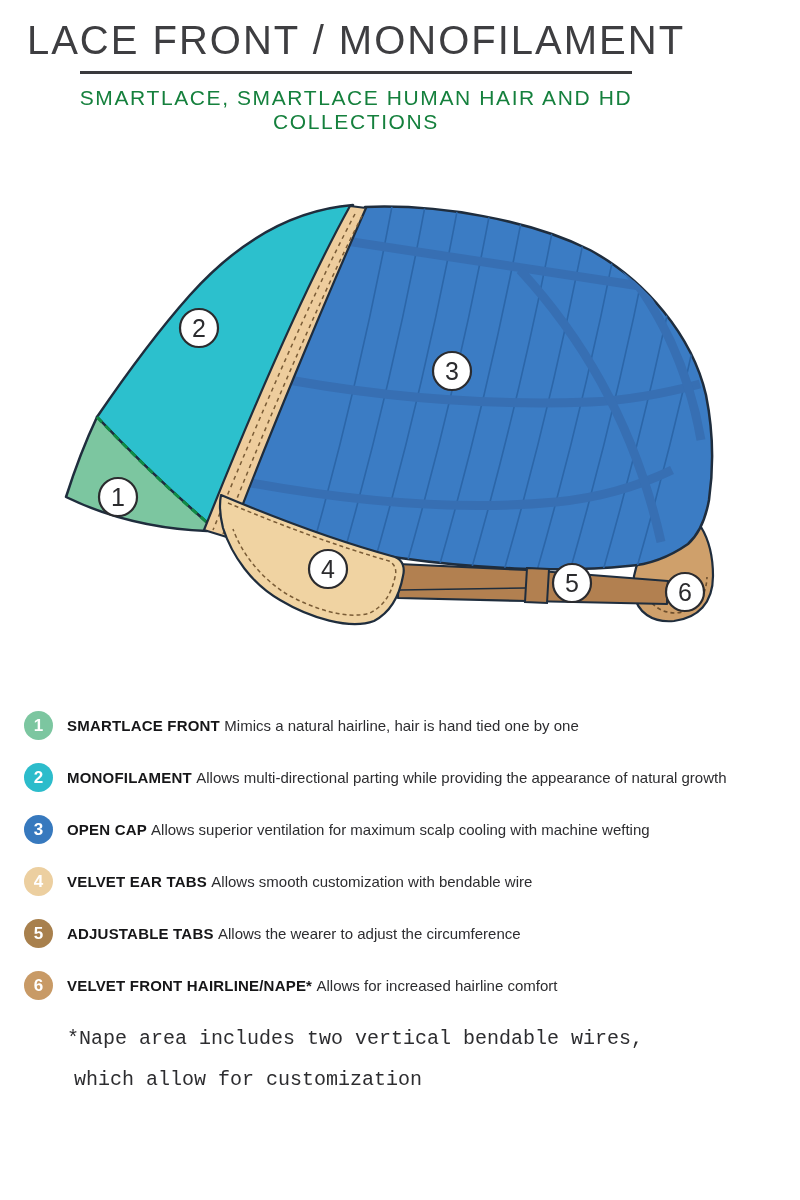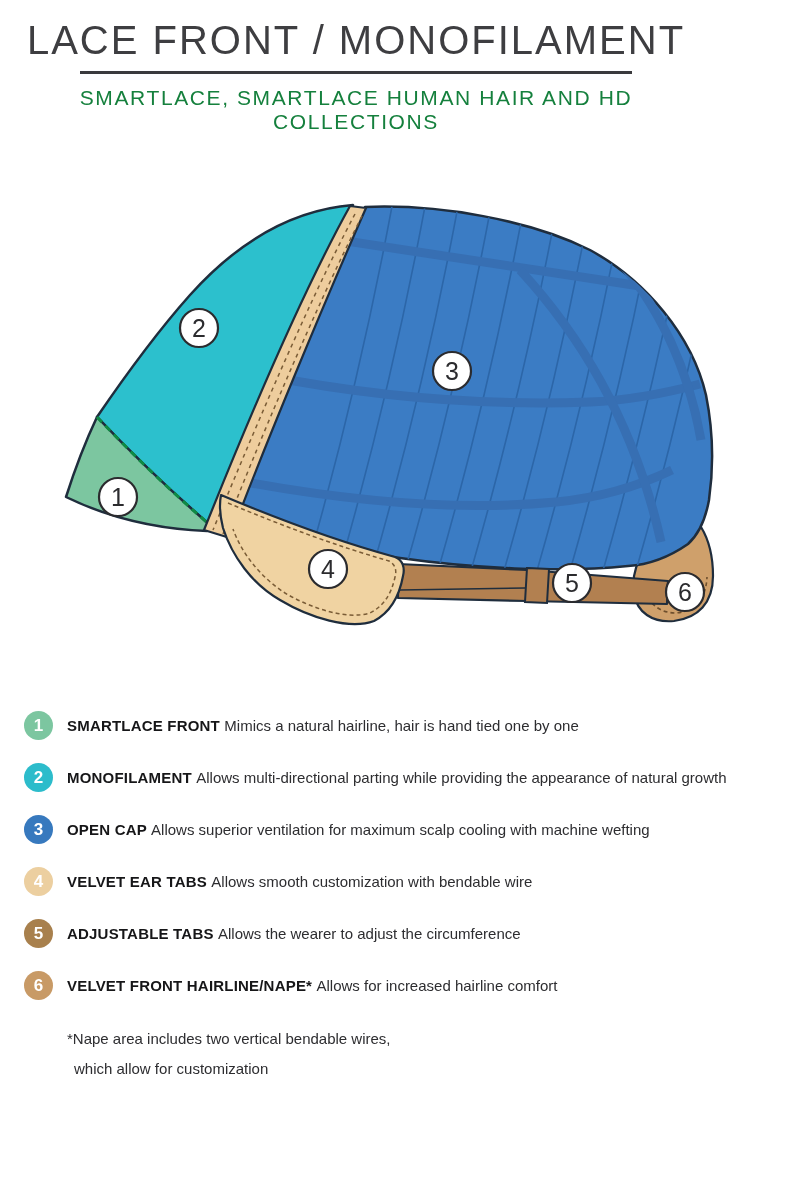--- a/index.html
+++ b/index.html
@@ -20,23 +20,23 @@
   .legend{position:absolute;top:712px;left:24px;width:752px;}
   .legend-item{display:flex;align-items:flex-start;margin-bottom:24px;}
   .badge{
     flex:0 0 auto;width:29px;height:29px;border-radius:50%;
     color:#ffffff;font-weight:700;font-size:17px;line-height:29px;text-align:center;
     margin-right:14px;margin-top:-1px;
   }
   .legend-text{font-size:15px;line-height:27px;color:#2d2d30;max-width:700px;}
   .legend-text b{color:#161618;font-weight:700;letter-spacing:0.2px;}
   .footnote{
-    margin-top:20px;margin-left:43px;font-size:15px;line-height:30px;color:#2d2d30;
-  }
-  .footnote .fn2{display:block;padding-left:7px;}
+    margin-top:20px;margin-left:43px;font-size:20px;line-height:30px;color:#2d2d30;font-family:Liberation Mono, monospace;
+  }
+  .footnote .fn2{display:block;padding-left:7px;margin-top:11px;}
   svg text.callout-num{
     font-family:"Liberation Sans", sans-serif;font-size:25px;fill:#2b2b2e;font-weight:400;
   }
 </style>
 </head>
 <body>
 
 <div class="header">
   <h1 class="title">LACE FRONT / MONOFILAMENT</h1>
   <div class="title-rule"></div>

